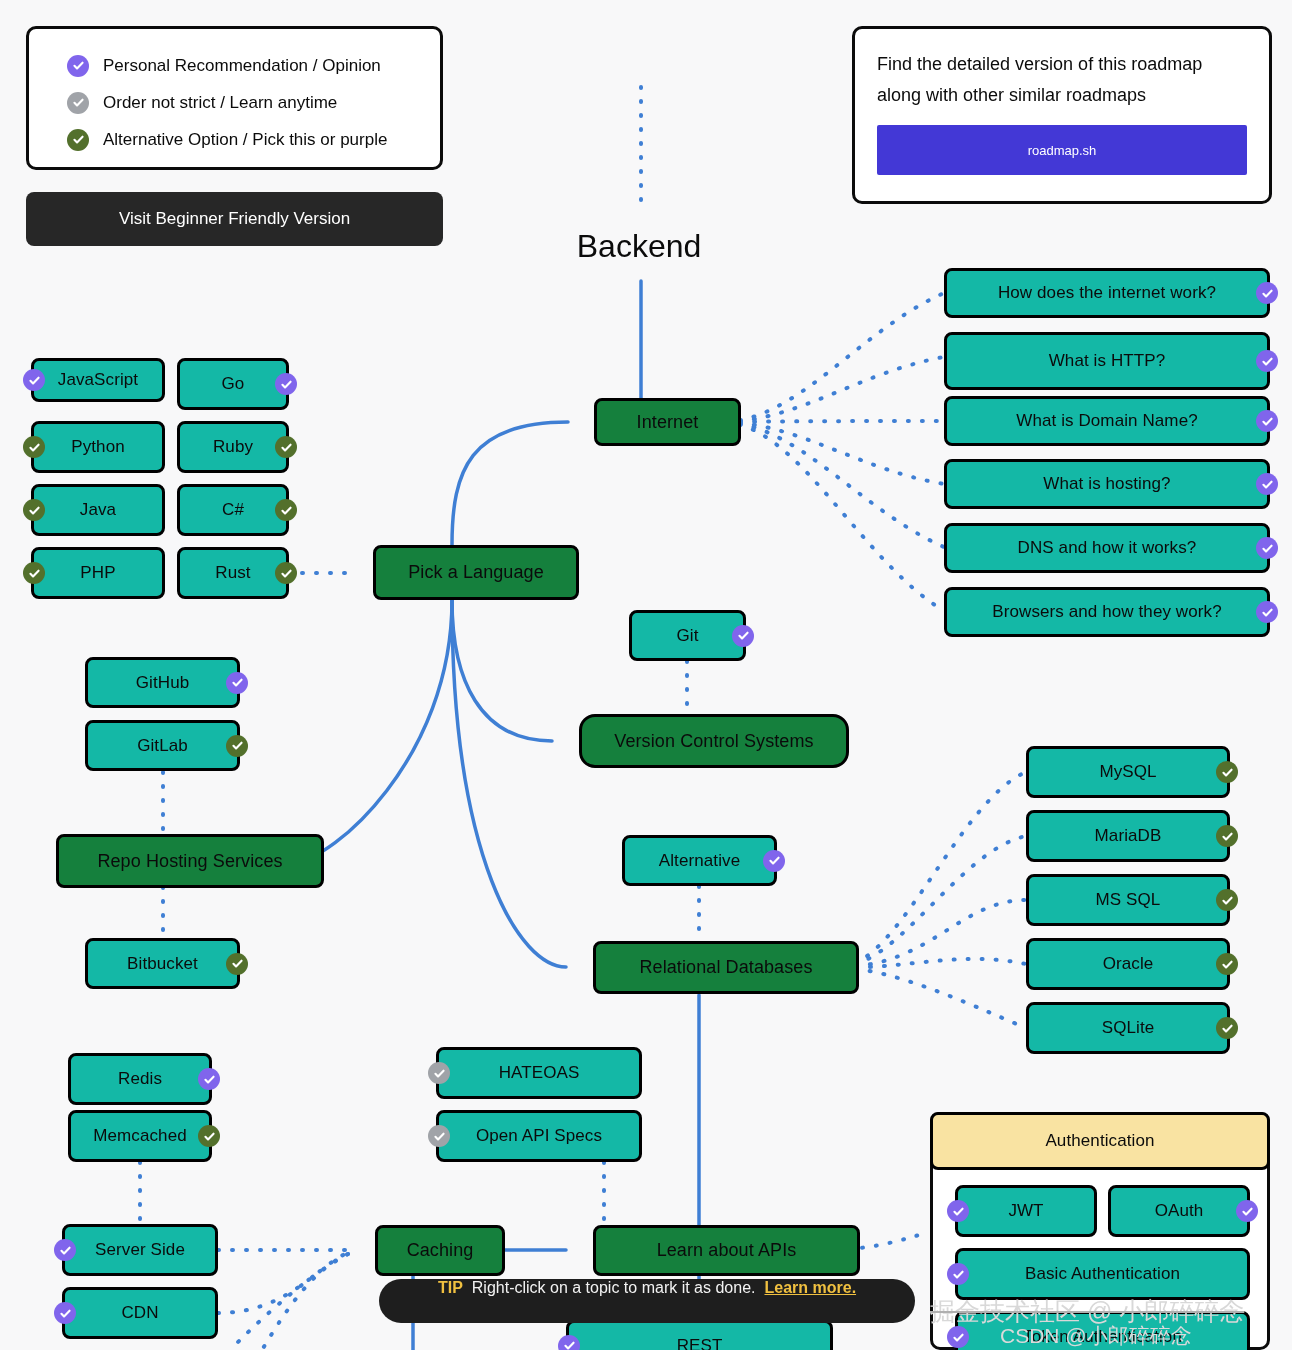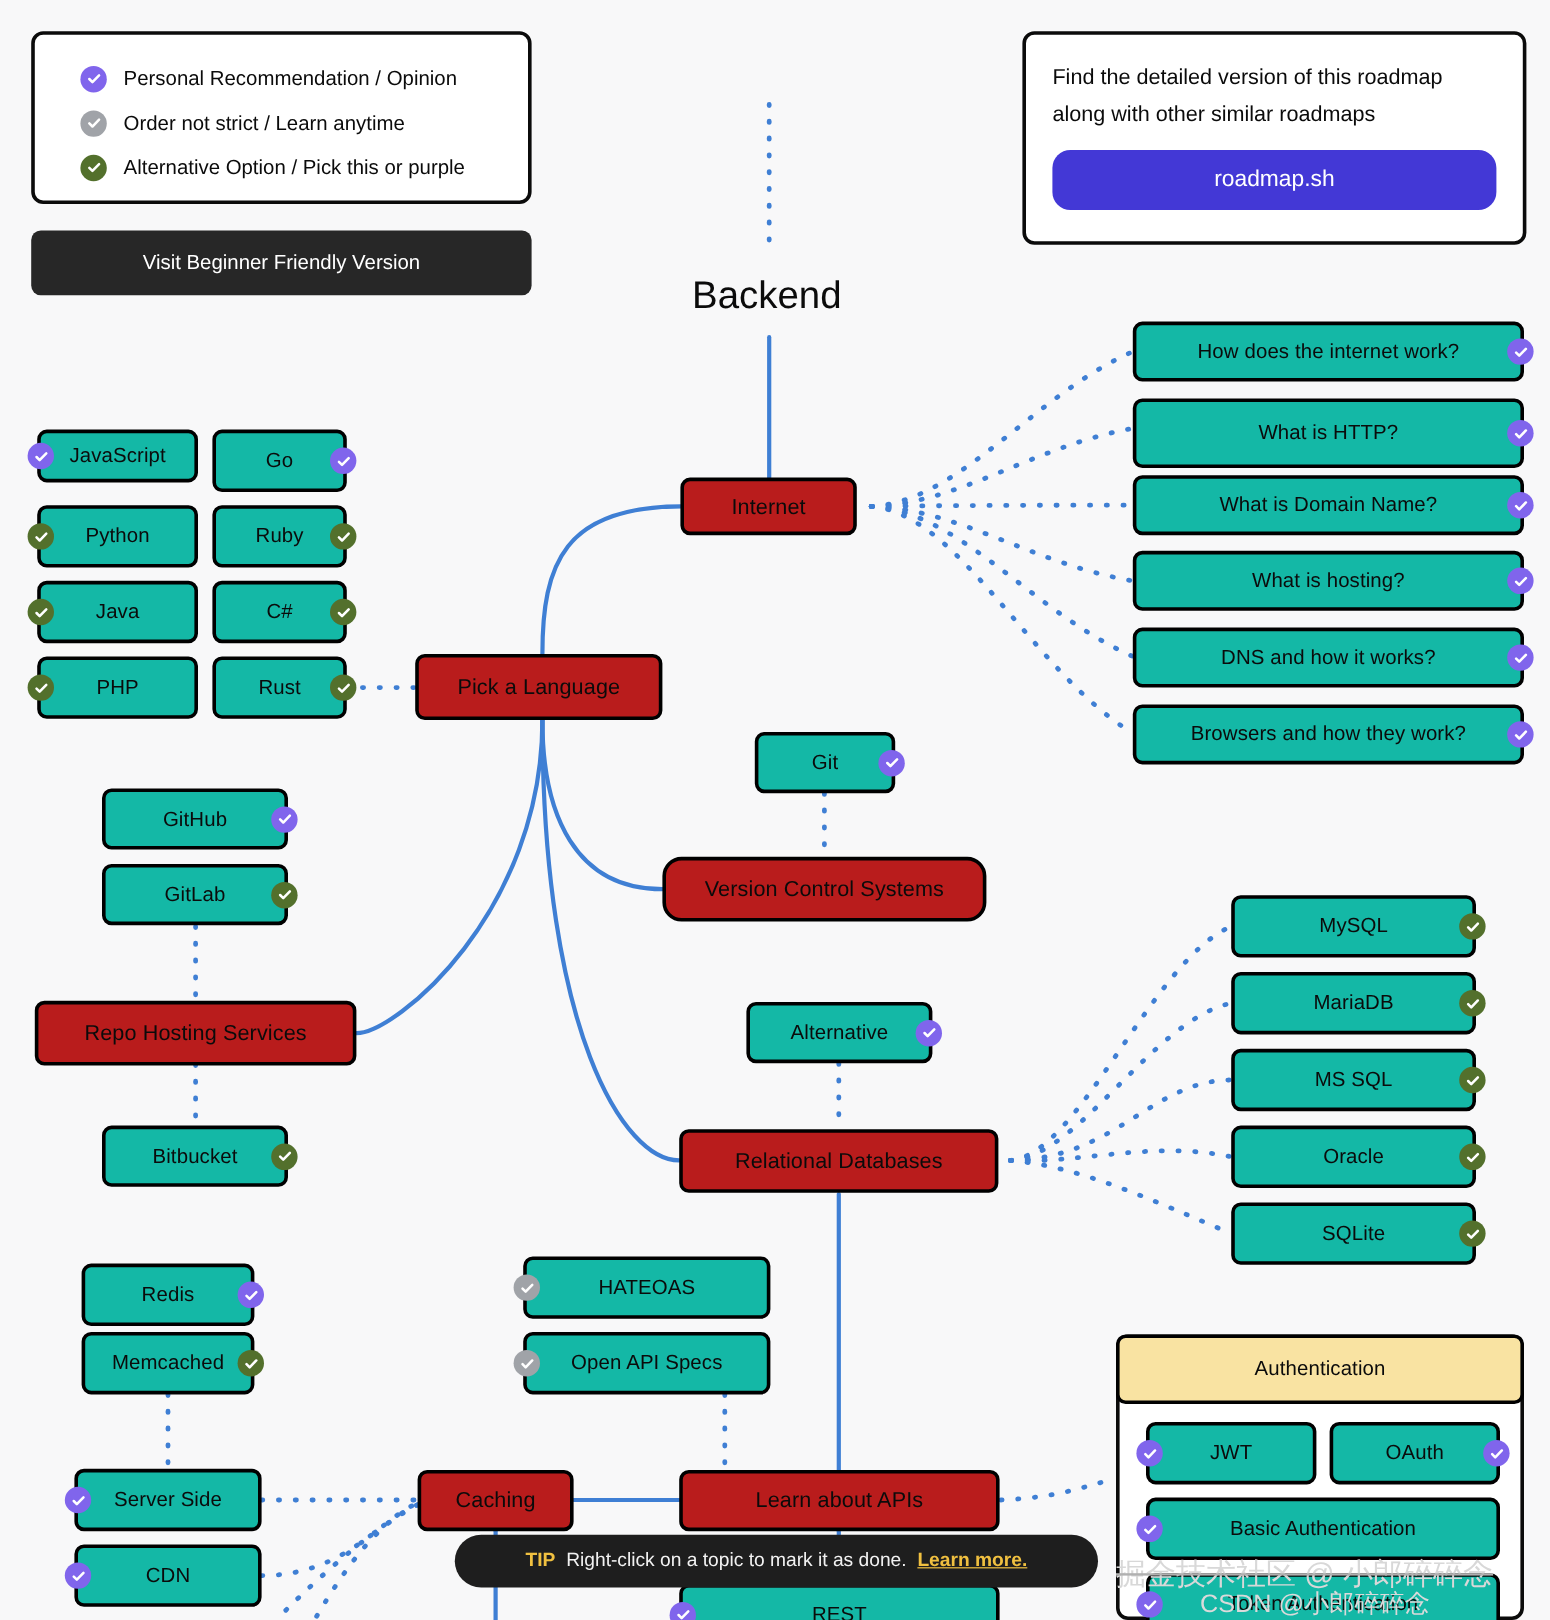--- a/index.html
+++ b/index.html
@@ -19,21 +19,21 @@
     position: absolute;
     border: 3px solid #000;
     border-radius: 8px;
     display: flex; align-items: center; justify-content: center;
     text-align: center;
     color: #0b0b0b;
     font-size: 17px;
     letter-spacing: .1px;
     z-index: 4;
   }
-  .node.primary { background: #b91c1c; font-size: 18px; }
+  .node.primary { background: #15803d; font-size: 18px; margin-left: 27px; }
   .node.secondary { background: #14b8a6; }
   .node.group-header { background: #F9E3A2; }
 
   
   .badge {
     position: absolute;
     width: 22px; height: 22px;
     border-radius: 50%;
     display: flex; align-items: center; justify-content: center;
     z-index: 9;
@@ -70,42 +70,42 @@
   #promo {
     position: absolute; left: 852px; top: 26px; width: 420px; height: 178px;
     background: #fff; border: 3px solid #0b0b0b; border-radius: 10px;
     padding: 20px 22px; z-index: 6;
   }
   #promo .promo-text {
     font-size: 18px; line-height: 31px; color: #0b0b0b;
   }
   #promo-btn {
     display: block; width: 100%; height: 50px; margin-top: 14px;
-    background: #4338D6; color: #fff; border: none; border-radius: 15px;
-    font-family: inherit; font-size: 19px; cursor: pointer;
+    background: #4338D6; color: #fff; border: none; border-radius: 2px;
+    font-family: inherit; font-size: 13px; cursor: pointer;
   }
 
   
   #backend-title {
     position: absolute; left: 0; top: 228px; width: 1292px;
     text-align: center; font-size: 32px; color: #0b0b0b; z-index: 5;
   }
   #backend-title span { position: relative; left: -7px; }
 
   
   #auth-group {
     position: absolute; left: 930px; top: 1112px; width: 340px; height: 238px;
     background: #fff; border: 3px solid #0b0b0b; border-radius: 10px; z-index: 3;
   }
 
   
   #tip {
     position: absolute; left: 379px; top: 1279px; width: 536px; height: 44px;
     background: #1E1E1E; border-radius: 22px;
-    display: flex; align-items: center; justify-content: center; gap: 9px;
+    display: flex; justify-content: center; gap: 9px;
     z-index: 20;
   }
   #tip .tip-tag { color: #F0C040; font-size: 16px; font-weight: bold; }
   #tip .tip-msg { color: #f2f2f2; font-size: 16px; }
   #tip .tip-link {
     color: #F0C040; font-size: 16px; font-weight: bold;
     text-decoration: underline; cursor: pointer;
   }
 
   

